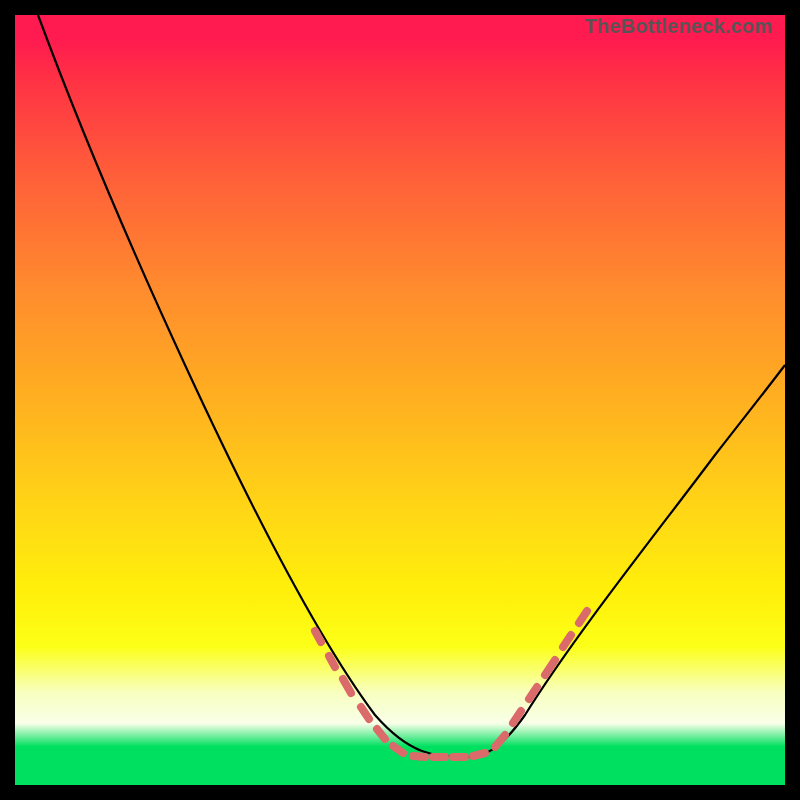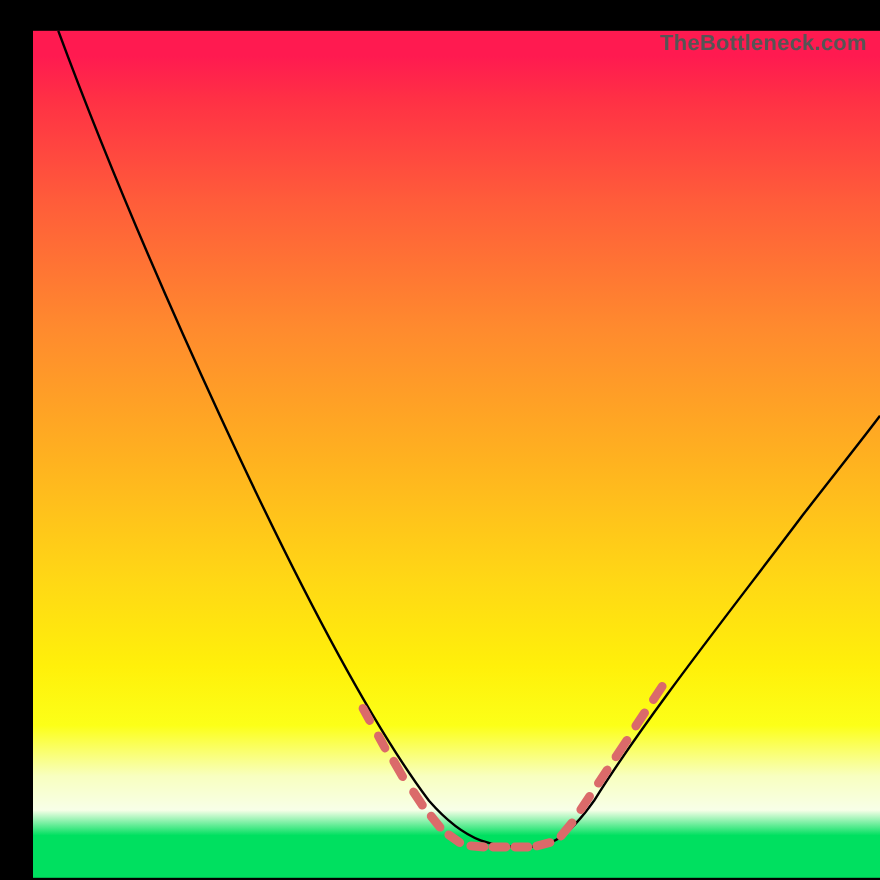--- a/index.html
+++ b/index.html
@@ -5,26 +5,25 @@
   html, body {
     margin: 0;
     padding: 0;
     width: 800px;
     height: 800px;
     background: #000;
     overflow: hidden;
   }
   .frame {
     position: absolute;
-    left: 30px;
+    left: 15px;
     top: 15px;
     width: 770px;
     height: 770px;
     background: #000;
-    margin-top: 13px;
   }
   .plot-area {
     position: absolute;
     left: 0;
     top: 0;
     width: 770px;
     height: 770px;
     background: linear-gradient(to bottom,
       #ff1a50 0%,
       #ff1a50 3%,

